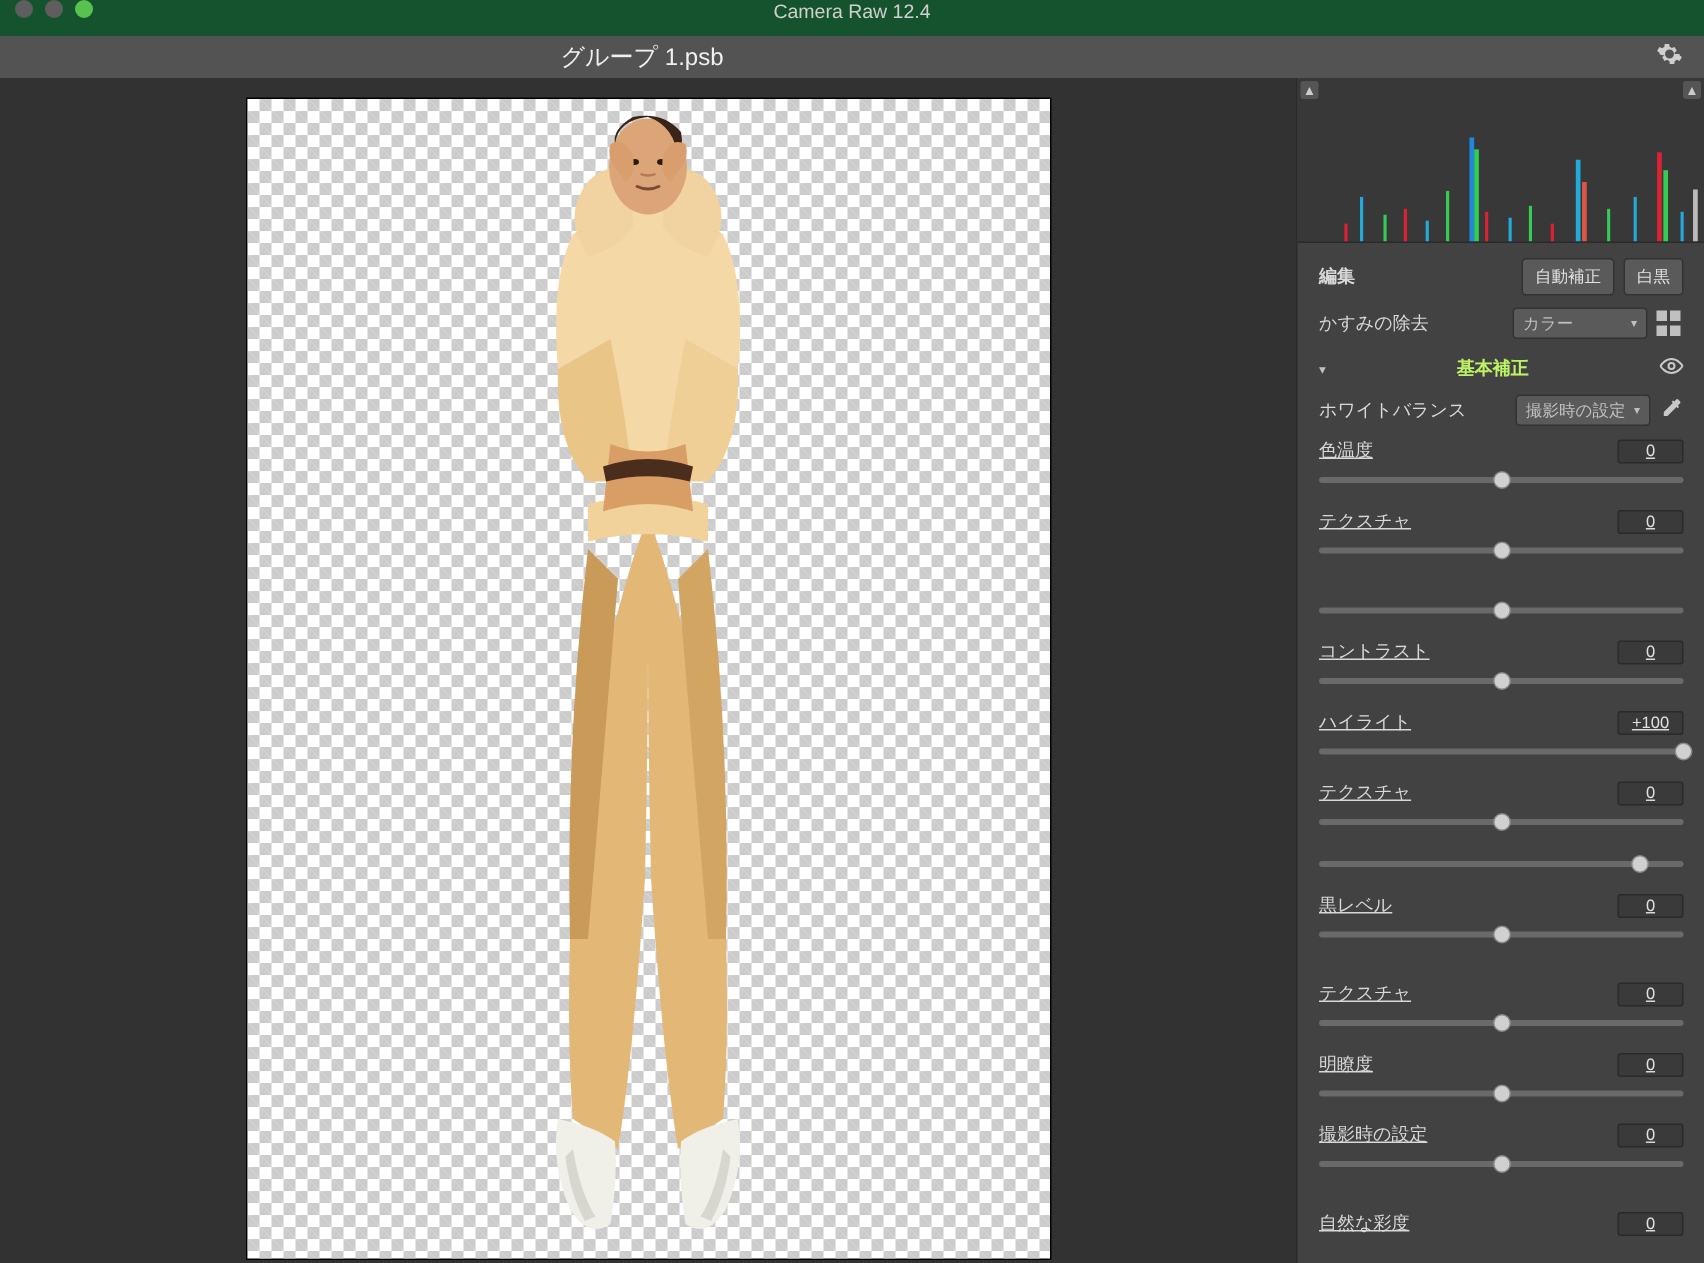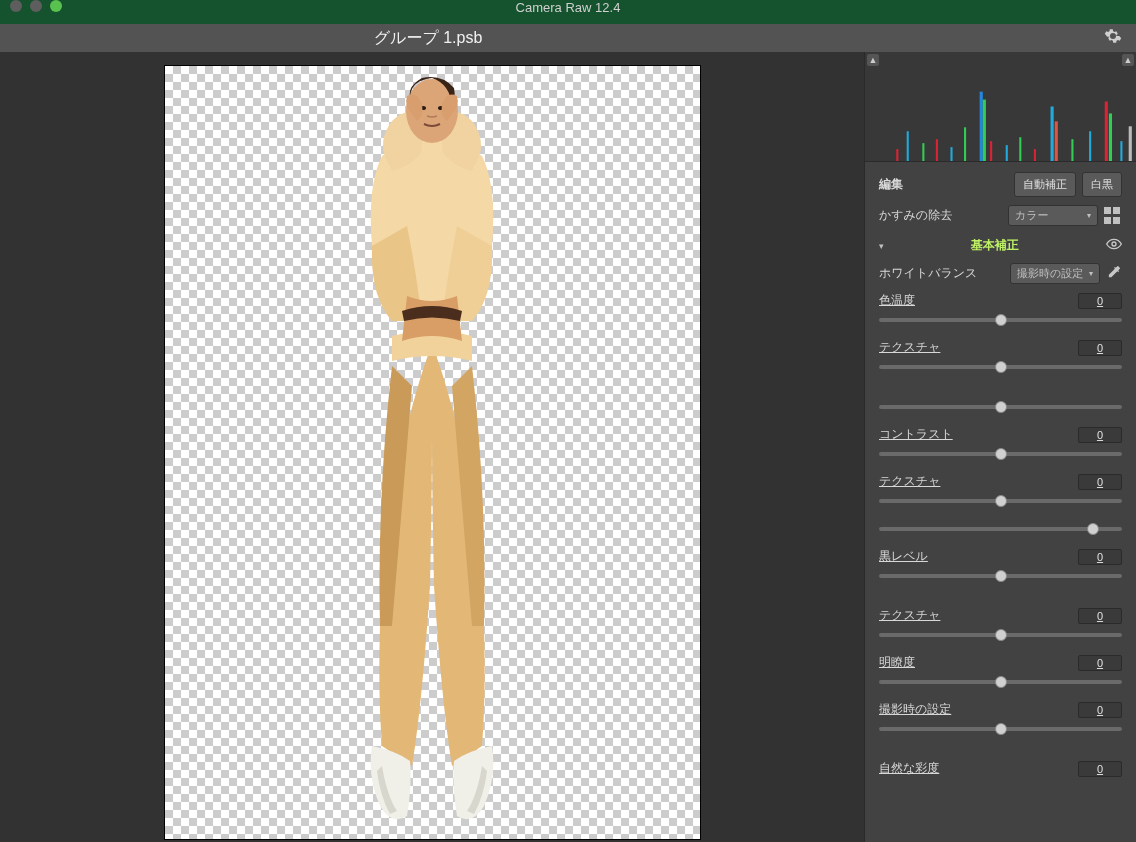--- a/index.html
+++ b/index.html
@@ -262,20 +262,30 @@
               <span class="sb-label">コントラスト</span>
               <input class="val-input" value="0" style="">
             </div>
             <div class="track">
               <div class="bar plain-bar"></div>
               <div class="thumb" style="left:50%"></div>
             </div>
           </div>
           <div class="slider-block">
             <div class="sb-top">
+              <span class="sb-label">ハイライト</span>
+              <input class="val-input" value="+100" style="">
+            </div>
+            <div class="track">
+              <div class="bar plain-bar"></div>
+              <div class="thumb" style="left:100%"></div>
+            </div>
+          </div>
+          <div class="slider-block">
+            <div class="sb-top">
               <span class="sb-label">テクスチャ</span>
               <input class="val-input" value="0" style="">
             </div>
             <div class="track">
               <div class="bar plain-bar"></div>
               <div class="thumb" style="left:50%"></div>
             </div>
           </div>
           <div class="slider-block">
             <div class="track">

